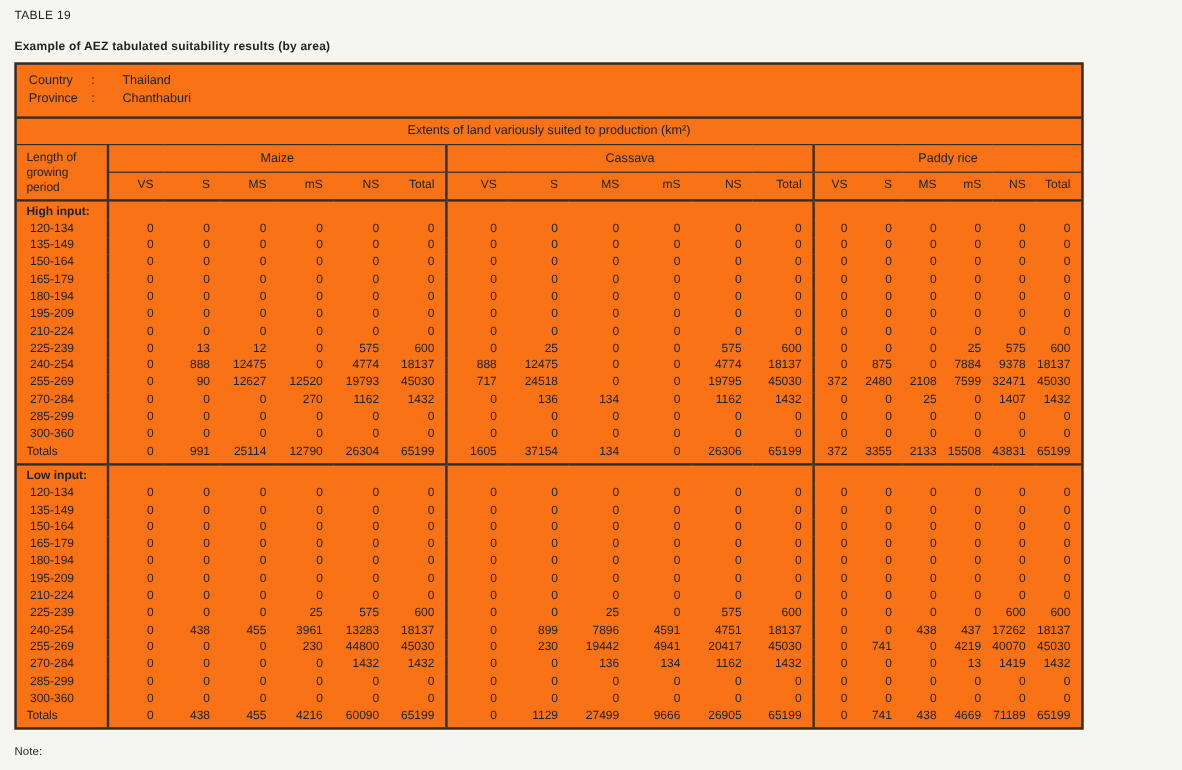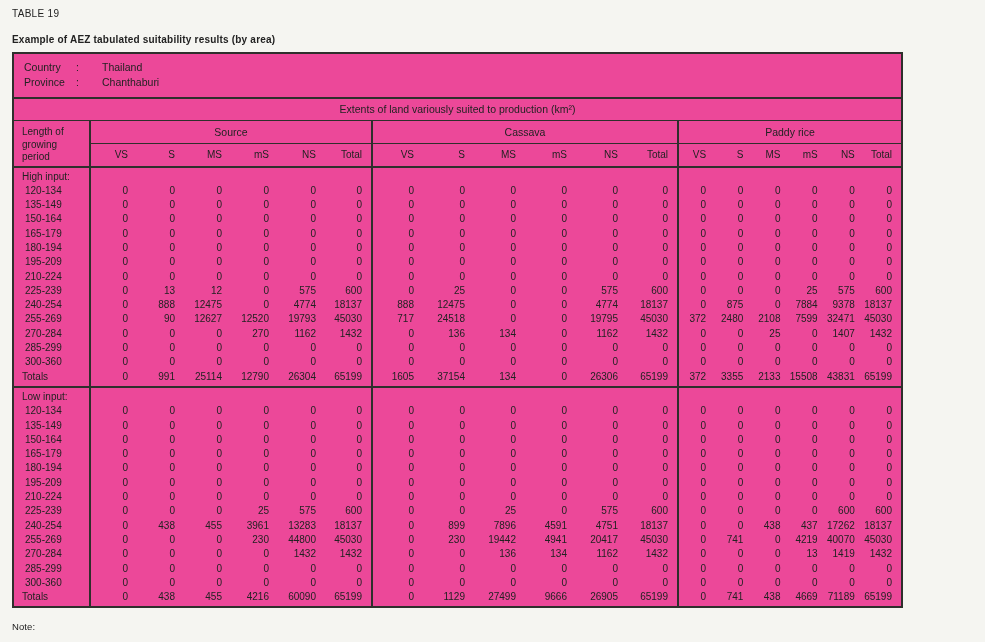--- a/index.html
+++ b/index.html
@@ -11,21 +11,21 @@
     -webkit-font-smoothing:antialiased;
   }
   .page { position:relative; width:915px; height:642px; overflow:hidden; }
   .title-block { padding:8px 12px 4px 12px; }
   .table-label { font-size:10px; letter-spacing:.3px; }
   .table-title { font-size:10px; font-weight:bold; letter-spacing:.2px; margin-top:15px; }
 
   .frame {
     margin:3px 12px 0 12px;
     border:2px solid #2f2f2c;
-    background:#ec4899;
+    background:#f97316;
   }
   .country-block {
     border-bottom:2px solid #2f2f2c;
     padding:6px 10px 7px 10px;
     font-size:10.5px; line-height:15px;
   }
   .kv-row { display:flex; }
   .kv-label { width:52px; }
   .kv-colon { width:26px; }
   .kv-value { }
@@ -66,21 +66,21 @@
   tbody td {
     padding:1px 9px 1px 0;
     line-height:12.3px;
     text-align:right;
     white-space:nowrap;
   }
   tbody td.stub {
     text-align:left; padding-left:8px;
     border-right:2px solid #2f2f2c;
   }
-  tbody td.heading { font-weight:normal; padding-top:3px;margin-left:28px; }
+  tbody td.heading { font-weight:bold; padding-top:3px;margin-left:28px; }
   tbody td.period { padding-left:11px; }
   tbody tr.section-start td { border-top:2px solid #2f2f2c; }
   td.crop-start { border-left:2px solid #2f2f2c; }
   tr.totals-row td { padding-bottom:3px; }
 
   .note-block {
     display:flex; margin:13px 12px 0 12px;
     font-size:9.5px; letter-spacing:.1px;
   }
   .note-label { width:42px; flex:none; }
@@ -133,21 +133,21 @@
           <col class="c-p">
           <col class="c-p">
           <col class="c-p">
       </colgroup>
       <thead>
         <tr>
           <th colspan="19" class="extents-cell">Extents of land variously suited to production (km²)</th>
         </tr>
         <tr>
           <th rowspan="2" class="stub-header">Length of growing period</th>
-          <th colspan="6" class="crop-header">Source</th>
+          <th colspan="6" class="crop-header">Maize</th>
           <th colspan="6" class="crop-header crop-sep">Cassava</th>
           <th colspan="6" class="crop-header crop-sep">Paddy rice</th>
         </tr>
         <tr class="class-row">
           <th>VS</th>
           <th>S</th>
           <th>MS</th>
           <th>mS</th>
           <th>NS</th>
           <th>Total</th>

